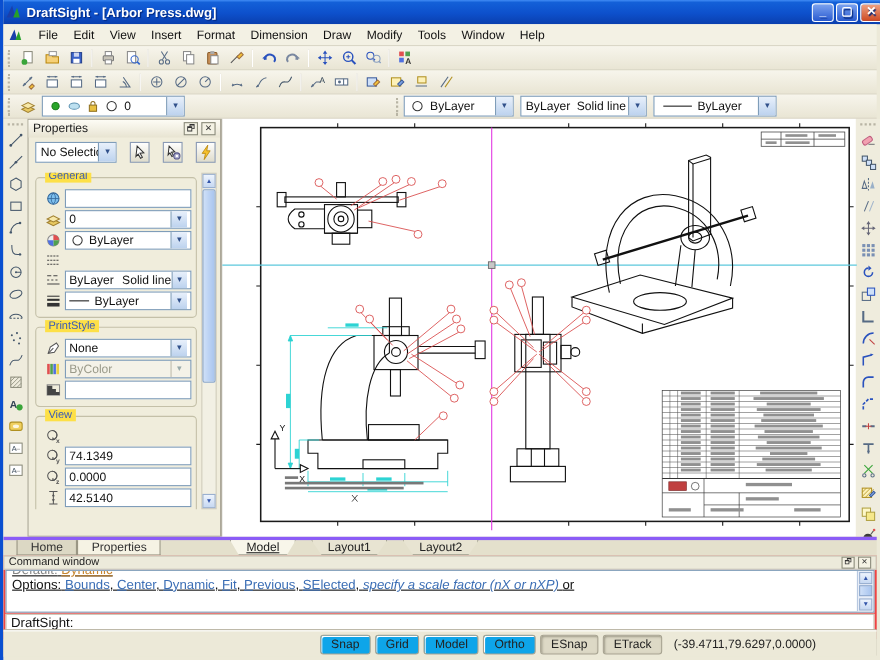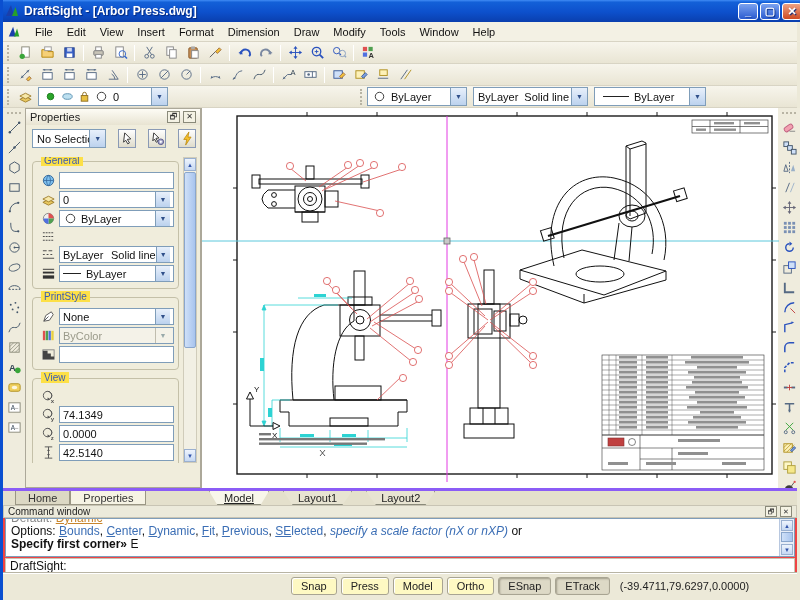--- a/index.html
+++ b/index.html
@@ -79,34 +79,34 @@
     clip-path:polygon(0 0,100% 0,86% 100%,14% 100%);}
   .mtab.active{background:#f8f6ea;text-decoration:underline;}
   
   .cmdwin{position:absolute;left:0;top:505px;width:794px;height:76px;background:#ef4444;}
   .cmdhead{height:13px;display:flex;align-items:center;font-size:10px;color:#222;padding:0 4px;
     border:1px solid #c8c4b4;background:#eceadb;}
   .cmdhead .hbtn{width:12px;height:11px;border:1px solid #8a8a7a;background:#f4f2e4;font-size:7px;
     line-height:9px;text-align:center;margin-left:3px;color:#333;}
   .cmdhist{position:relative;margin:0 2px;height:39px;background:#fff;border:1px solid #7f9db9;
     overflow:hidden;font-size:12px;color:#111;padding:0 16px 0 5px;}
-  .chline{line-height:13px;white-space:nowrap;}
+  .chline{line-height:13px;white-space:nowrap;text-decoration:underline;}
   .cmdscroll{position:absolute;right:0;top:0;bottom:0;width:15px;background:#e8eef8;border-left:1px solid #b8c8e0;}
   .cmdscroll .sarr{position:absolute;left:1px;width:12px;height:11px;background:linear-gradient(180deg,#eef4fd,#c6d8f2);
     border:1px solid #9ab0d0;color:#3355aa;font-size:6px;text-align:center;line-height:10px;}
   .cmdinput{margin:1px 2px;height:15px;background:#fff;border:1px solid #c8c4b4;font-size:12px;
     display:flex;align-items:center;padding:0 4px;color:#111;}
   .olink{color:#3b6eb5;text-decoration:none;}
   .olink u{text-decoration:underline;}
   .oitalic{color:#3b6eb5;font-style:italic;}
   .odef{color:#c8862e;}
   
   .statusbar{position:absolute;left:0;top:573px;width:794px;height:24px;background:#ece9d8;
     border-top:1px solid #fff;box-shadow:0 -1px 0 #b8b4a4;display:flex;align-items:center;font-size:11px;}
-  .sbtn{margin:0 2px;padding:2px 9px;border:1px solid #9a96847f;border-radius:3px;background:#fef9c3;
+  .sbtn{margin:0 2px;padding:2px 9px;border:1px solid #9a96847f;border-radius:3px;background:#0ea5e9;
     border-color:#a8a492;color:#222;box-shadow:1px 1px 0 #fff inset;}
   .sbtn.pressed{background:#ddd9c6;box-shadow:1px 1px 2px #a09c8a inset;}
   .coords{margin-left:8px;color:#222;}
   svg{display:block;}
 </style>
 </head>
 <body>
 
 <div class="win">
 
@@ -1166,39 +1166,36 @@
     <div class="cmdhist">
       <div class="chline" style="margin-top:-7px;">
         <span style="color:#888;">Default:</span>
         <span class="odef" style="text-decoration:underline;">Dynamic</span>
       </div>
       <div class="chline">
         <span>Options:</span>
         <span id="cmd-options"><a class="olink" href="#"><u>B</u>ounds</a>, <a class="olink" href="#"><u>C</u>enter</a>, <a class="olink" href="#"><u>D</u>ynamic</a>, <a class="olink" href="#"><u>F</u>it</a>, <a class="olink" href="#"><u>P</u>revious</a>, <a class="olink" href="#"><u>SE</u>lected</a>, </span><span class="oitalic">specify a scale factor (nX or nXP)</span>
         <span> </span><span>or</span>
       </div>
-      <div class="chline">
-        <b>Specify first corner»</b> <span>E</span>
-      </div>
       <div class="cmdscroll">
         <span class="sarr" style="top:1px;">▲</span>
         <span class="sarr" style="bottom:1px;">▼</span>
         <span style="position:absolute;top:13px;left:1px;width:12px;height:10px;background:linear-gradient(90deg,#cfe0f8,#a8c4ee);border:1px solid #8aa6cc;"></span>
       </div>
     </div>
     <div class="cmdinput">
       <span>DraftSight:</span>
     </div>
   </div>
 
   <div class="statusbar">
     <span style="width:286px;"></span>
     <span id="statusbtns" style="display:flex;align-items:center;">
         <span class="sbtn">Snap</span>
-        <span class="sbtn">Press</span>
+        <span class="sbtn">Grid</span>
         <span class="sbtn">Model</span>
         <span class="sbtn">Ortho</span>
         <span class="sbtn pressed">ESnap</span>
         <span class="sbtn pressed">ETrack</span>
       </span>
     <span class="coords">(-39.4711,79.6297,0.0000)</span>
   </div>
 </div>
 
 </body></html>

